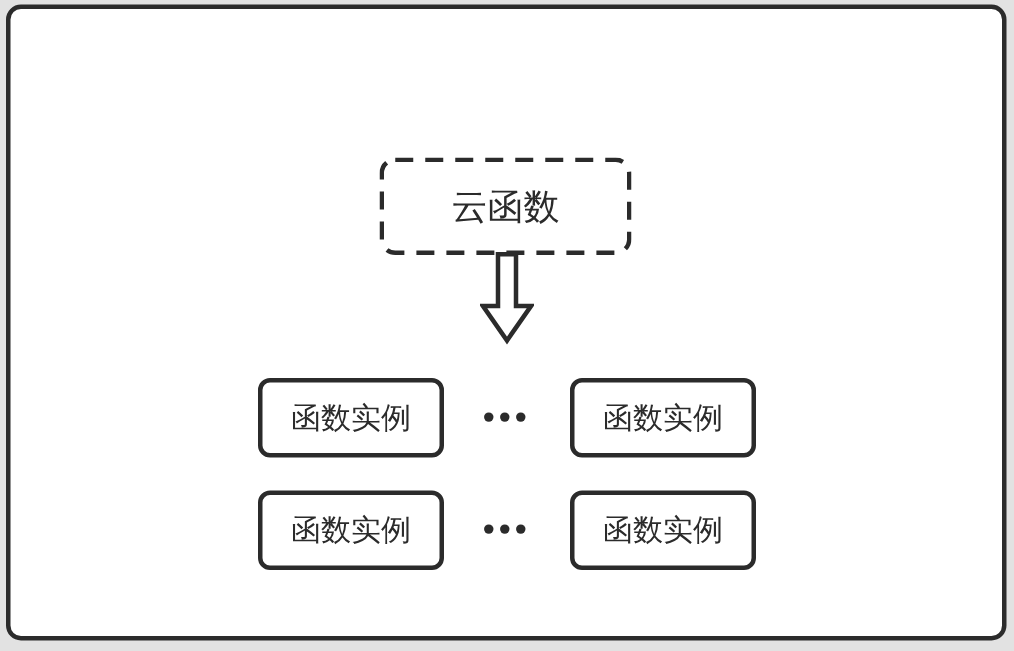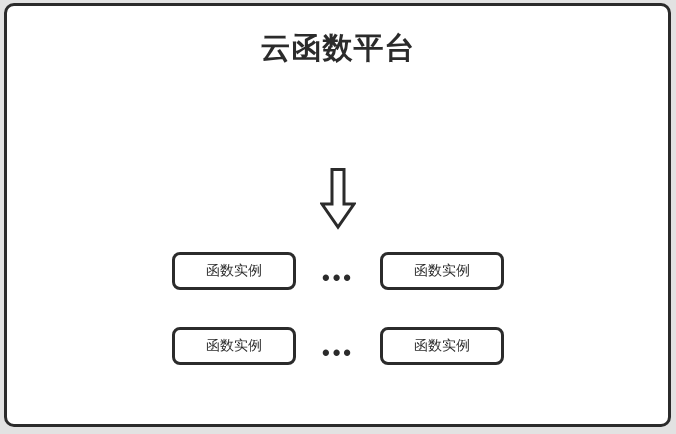--- a/index.html
+++ b/index.html
@@ -63,28 +63,28 @@
     left: 320px; top: 168px;
   }
   .arrow polygon {
     fill: var(--card-bg);
     stroke: var(--ink);
     stroke-width: 3;
     stroke-linejoin: miter;
   }
   .inst-box {
     position: absolute;
-    width: 124px; height: 38px;
+    width: 124px; height: 53px;
     background: var(--card-bg);
     border: 3px solid var(--ink);
     border-radius: 8px;
     display: flex;
     align-items: center;
     justify-content: center;
-    font-size: 14px;
+    font-size: 20px;
     color: var(--ink);
   }
   .r1 { top: 252px; }
   .r2 { top: 327px; }
   .col-left  { left: 172px; }
   .col-right { left: 380px; }
   .dots {
     position: absolute;
     left: 316px;
     width: 44px;
@@ -105,22 +105,27 @@
     color: var(--watermark);
   }
 </style>
 </head>
 <body>
 
 <div class="frame">
 
   <div class="card"></div>
 
-  <div class="title">云函数平台</div>
 
+  <div class="dashed-box">
+    <svg width="168" height="65" viewBox="0 0 168 65">
+      <rect class="dashed-rect" x="1.5" y="1.5" width="165" height="62" rx="9" stroke-dasharray="12 8"></rect>
+    </svg>
+    <span class="dashed-label">云函数</span>
+  </div>
 
   <svg class="arrow" width="36" height="62" viewBox="0 0 36 62">
     <polygon points="12,1.5 24,1.5 24,36 34,36 18,59 2,36 12,36"></polygon>
   </svg>
 
   <div class="inst-box r1 col-left">
     <span>函数实例</span>
   </div>
   <div class="dots dots-r1">•••</div>
   <div class="inst-box r1 col-right">

